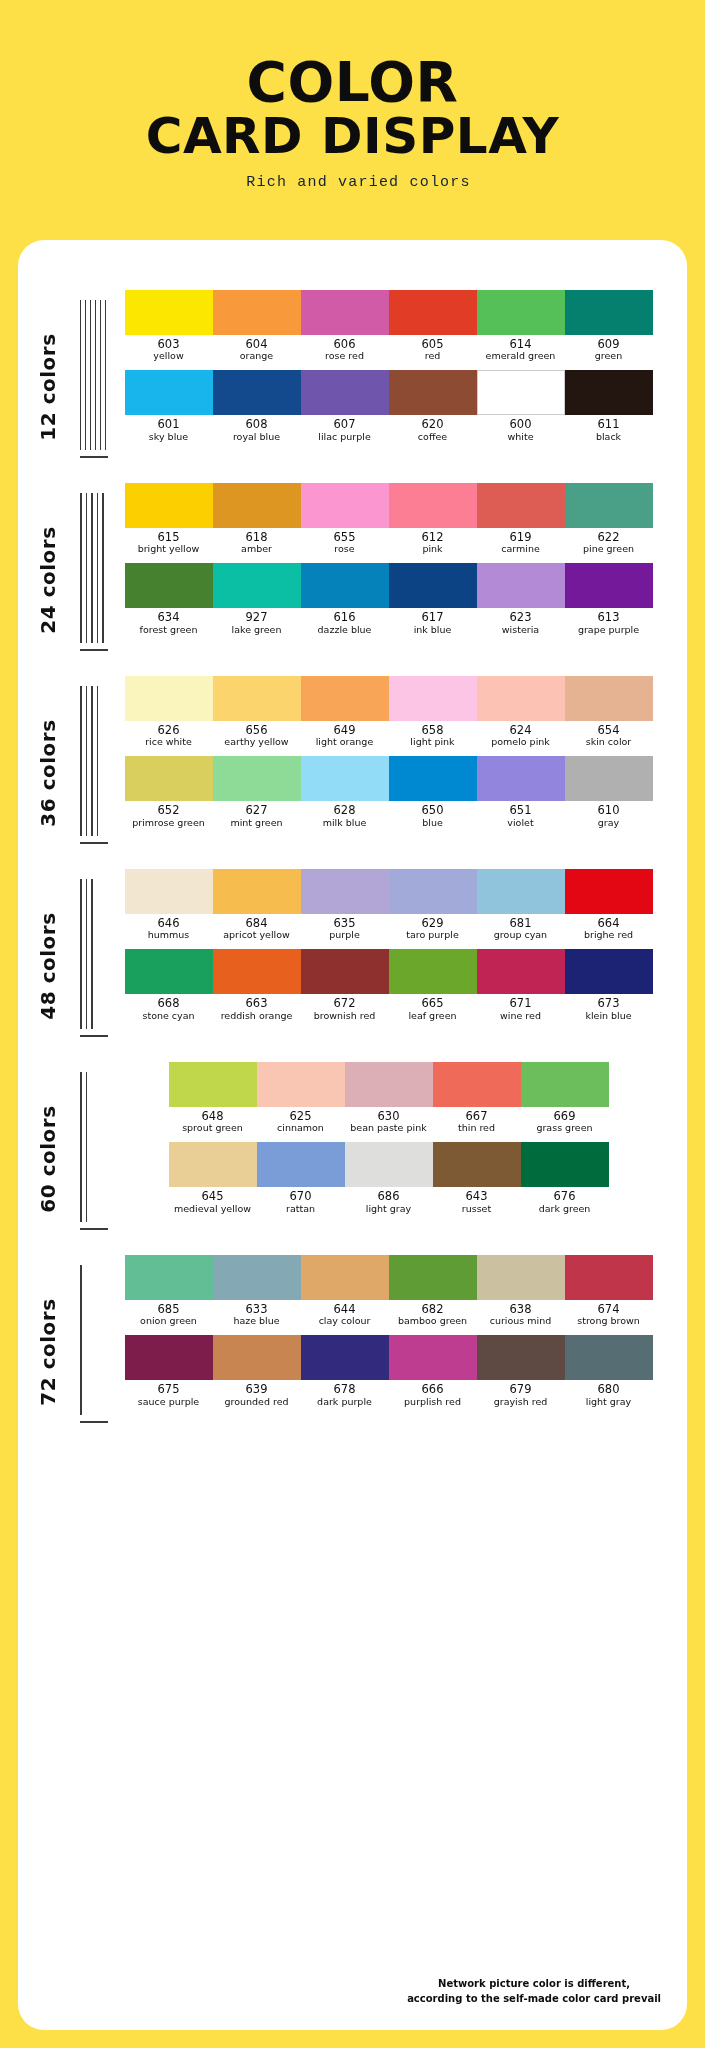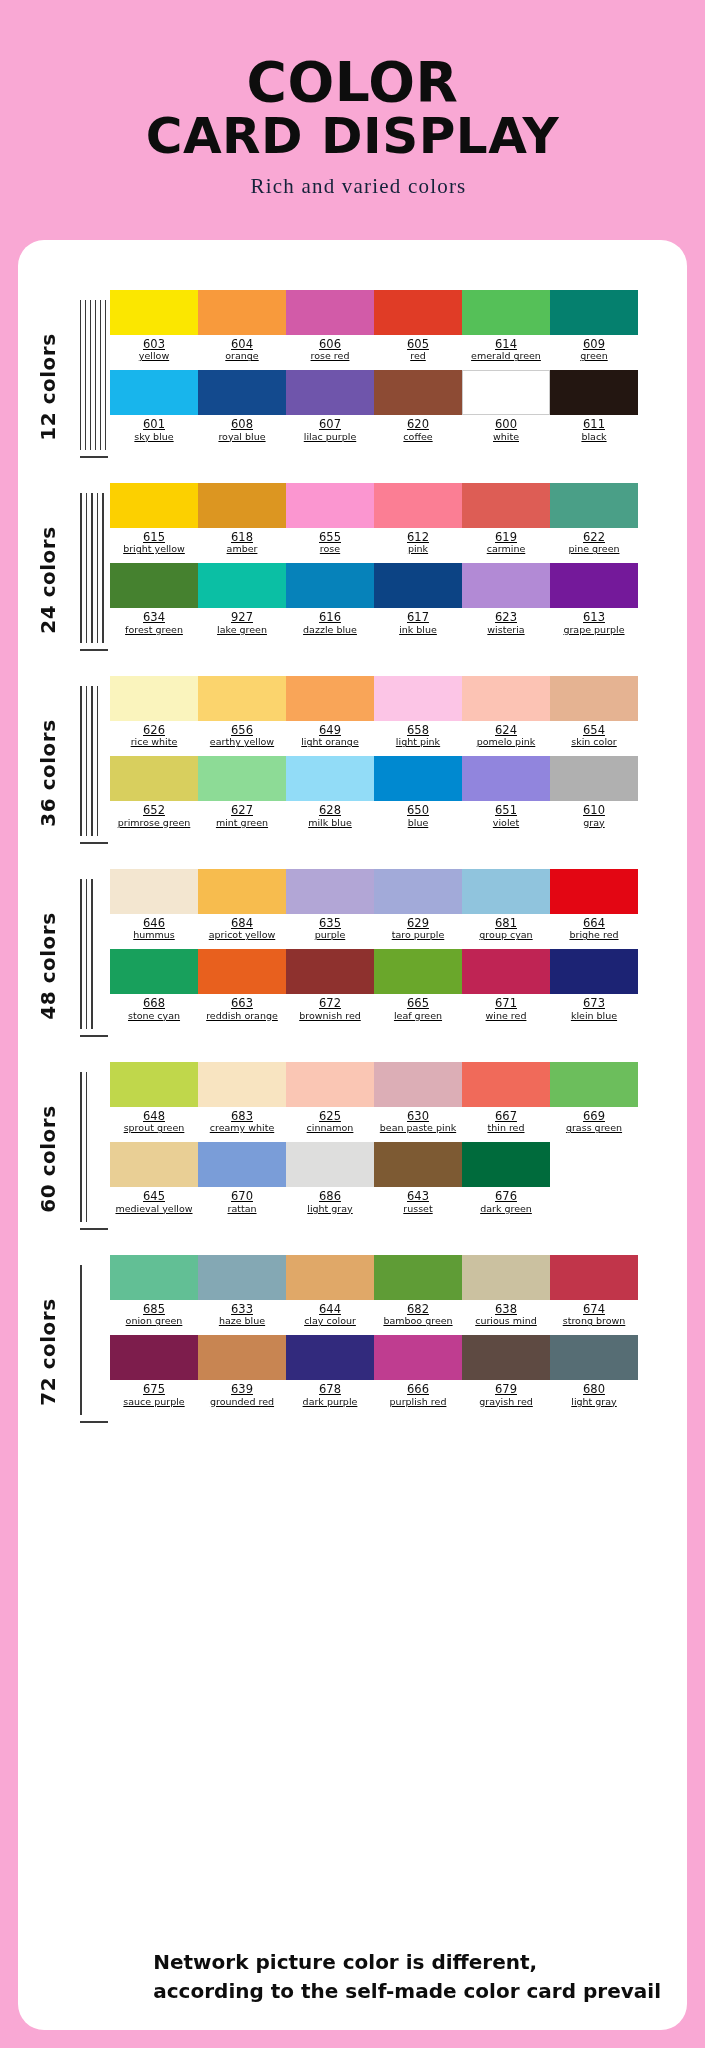--- a/index.html
+++ b/index.html
@@ -6,39 +6,39 @@
   html, body {
     width: 705px;
     height: 2048px;
     background: #bdd9f5;
     font-family: "Liberation Sans", sans-serif;
   }
   #page {
     position: relative;
     width: 705px;
     height: 2048px;
-    background: #f9a8d4;
+    background: #fde047;
     overflow: hidden;
   }
 
   
   .header { padding-top: 54px; text-align: center; }
   .title-line {
     font-family: "DejaVu Sans", sans-serif;
     font-weight: bold;
     color: #0d0d0d;
     letter-spacing: 0.5px;
     line-height: 1.03;
   }
   .title-1 { font-size: 55px; }
   .title-2 { font-size: 50px; }
   .subtitle {
     margin-top: 12px;
-    font-family: Liberation Serif, serif;
-    font-size: 21px;
+    font-family: Liberation Mono, monospace;
+    font-size: 15px;
     color: #14223a;
     letter-spacing: 1.2px;
     margin-left: 12px;
   }
 
   
   .card {
     position: absolute;
     left: 18px;
     top: 240px;
@@ -102,23 +102,22 @@
     left: 62px;
     width: 28px;
     height: 1.5px;
     background: #3a3a3a;
     top: 166px;
   }
 
   
   .row {
     display: flex;
-    justify-content: flex-start;
+    justify-content: center;
     margin-bottom: 8px;
-    text-decoration: underline;
   }
   .cell {
     width: 88px;
     text-align: center;
   }
   .swatch {
     width: 88px;
     height: 45px;
     display: block;
   }
@@ -135,24 +134,24 @@
     color: #111;
     line-height: 1.15;
     white-space: nowrap;
   }
 
   
   .footer {
     position: absolute;
     right: 26px;
     bottom: 24px;
-    text-align: left;
+    text-align: center;
     font-family: "DejaVu Sans", sans-serif;
     font-weight: bold;
-    font-size: 20px;
+    font-size: 10px;
     color: #0d0d0d;
     line-height: 1.45;
     margin-top: 12px;
   }
 </style>
 </head>
 <body>
 
 <div id="page">
 
@@ -469,25 +468,20 @@
             <span class="tick"></span>
           </div>
           <div class="group-rule"></div>
           <div class="row">
             <div class="cell">
               <span class="swatch" style="background: rgb(192, 215, 75);"></span>
               <div class="code">648</div>
               <div class="cname">sprout green</div>
             </div>
             <div class="cell">
-              <span class="swatch" style="background: rgb(248, 228, 193);"></span>
-              <div class="code">683</div>
-              <div class="cname">creamy white</div>
-            </div>
-            <div class="cell">
               <span class="swatch" style="background: rgb(250, 198, 180);"></span>
               <div class="code">625</div>
               <div class="cname">cinnamon</div>
             </div>
             <div class="cell">
               <span class="swatch" style="background: rgb(220, 174, 182);"></span>
               <div class="code">630</div>
               <div class="cname">bean paste pink</div>
             </div>
             <div class="cell">

